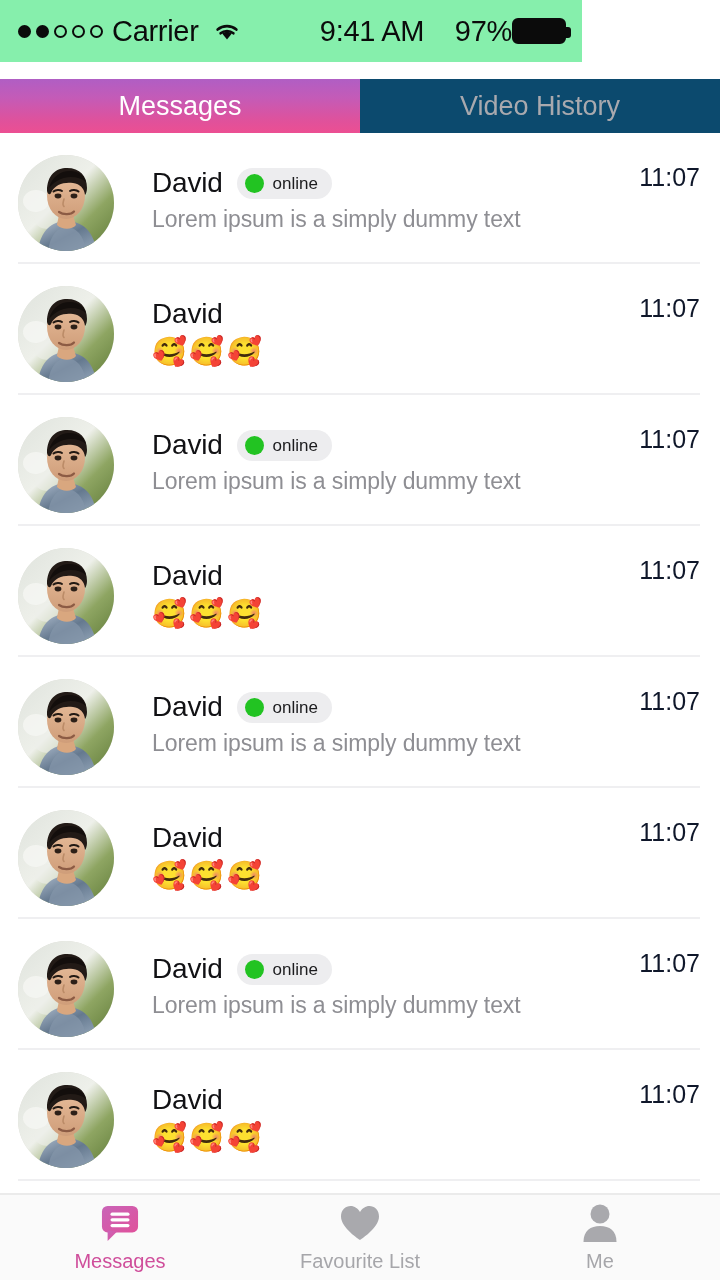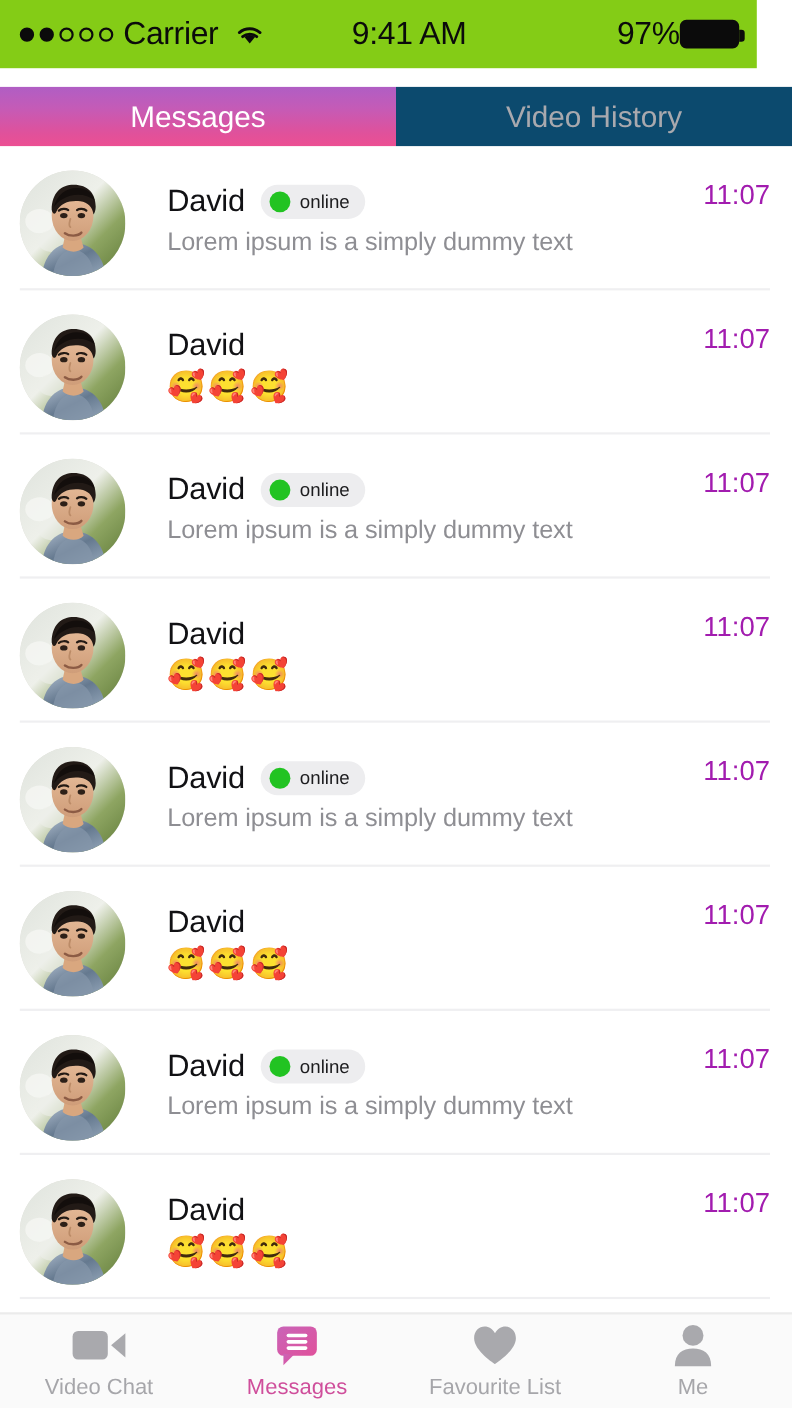--- a/index.html
+++ b/index.html
@@ -6,22 +6,22 @@
   html, body {
     width: 720px; height: 1280px;
     background: #ffffff;
     font-family: "Liberation Sans", sans-serif;
     overflow: hidden;
   }
   .screen { position: relative; width: 720px; height: 1280px; background:#fff; overflow:hidden; }
 
   
   .statusbar {
-    position: absolute; top: 0; left: 0; width: 688px; height: 62px;
-    display: flex; align-items: center; background: #84cc16;
+    position: absolute; top: 0; left: 0; width: 582px; height: 62px;
+    display: flex; align-items: center; background: #86efac;
   }
   .sb-left { position:absolute; left: 18px; display: flex; align-items: center; gap: 9px; }
   .dots { display: flex; align-items: center; gap: 5px; }
   .dot { width: 13px; height: 13px; border-radius: 50%; border: 2px solid #0b0b0b; }
   .dot.filled { background: #0b0b0b; }
   .carrier { font-size: 29px; color: #0b0b0b; letter-spacing: -0.3px; }
   .wifi { width: 30px; height: 22px; position: relative; margin-left: 4px; }
   .sb-center { position: absolute; left: 0; width: 720px; text-align: center;
     font-size: 29px; color: #0b0b0b; letter-spacing: -0.3px; margin-left: 12px; }
   .sb-right { position: absolute; right: 16px; display: flex; align-items: center; }
@@ -51,21 +51,21 @@
   .avatar svg { display:block; width: 96px; height: 96px; }
   .rowbody { position: absolute; left: 152px; top: 22px; right: 110px; height: 96px; }
   .line1 { display: flex; align-items: flex-end; gap: 14px; height: 44px; }
   .name { font-size: 28px; color: #111114; letter-spacing: -0.2px; }
   .status-pill { display: inline-flex; align-items: center; gap: 9px;
     background: #ededef; border-radius: 17px; padding: 4px 14px 4px 8px; height: 31px; }
   .status-dot { width: 19px; height: 19px; border-radius: 50%; background: #22c322; }
   .status-label { font-size: 17px; color: #1c1c1e; }
   .preview { font-size: 23px; color: #8e8e93; margin-top: 7px; letter-spacing: -0.1px; }
   .emoji-row { margin-top: 4px; font-size: 28px; letter-spacing: 3px; line-height: 1.25; }
-  .time { position: absolute; right: 20px; top: 30px; font-size: 25px; color: #a21caf; }
+  .time { position: absolute; right: 20px; top: 30px; font-size: 25px; color: #0f172a; }
 
   
   .bottomnav { position: absolute; left: 0; bottom: 0; width: 720px; height: 87px;
     background: #fafafa; border-top: 2px solid #ebebeb; display: flex; }
   .nav-item { flex: 1 1 25%; display: flex; flex-direction: column; align-items: center;
     justify-content: center; gap: 6px; }
   .nav-ico { height: 42px; display: flex; align-items: center; justify-content: center; }
   .nav-label { font-size: 20px; color: #a6a6aa; }
   .nav-item.active .nav-label { color: #cf4e9b; }
 </style>
@@ -482,29 +482,20 @@
 
        </div>
        <div class="emoji-row">🥰🥰🥰</div>
      </div>
      <div class="time">11:07</div>
       </div>
     </div>
 
   <div class="bottomnav">
 
-    <div class="nav-item">
-      <span class="nav-ico">
-        <svg viewBox="0 0 52 36" width="52" height="36">
-          <rect x="2" y="5" width="32" height="26" rx="5" fill="#a9a9ad"></rect>
-          <path d="M37 18 L50 7 L50 29 Z" fill="#a9a9ad"></path>
-        </svg>
-      </span>
-      <span class="nav-label">Video Chat</span>
-    </div>
 
     <div class="nav-item active">
       <span class="nav-ico">
         <svg viewBox="0 0 44 40" width="42" height="38">
           <defs>
             <linearGradient id="msgGrad" x1="0" y1="0" x2="1" y2="1">
               <stop offset="0%" stop-color="#c964b8"></stop>
                 <stop offset="100%" stop-color="#e0519b"></stop>
             </linearGradient>
           </defs>

